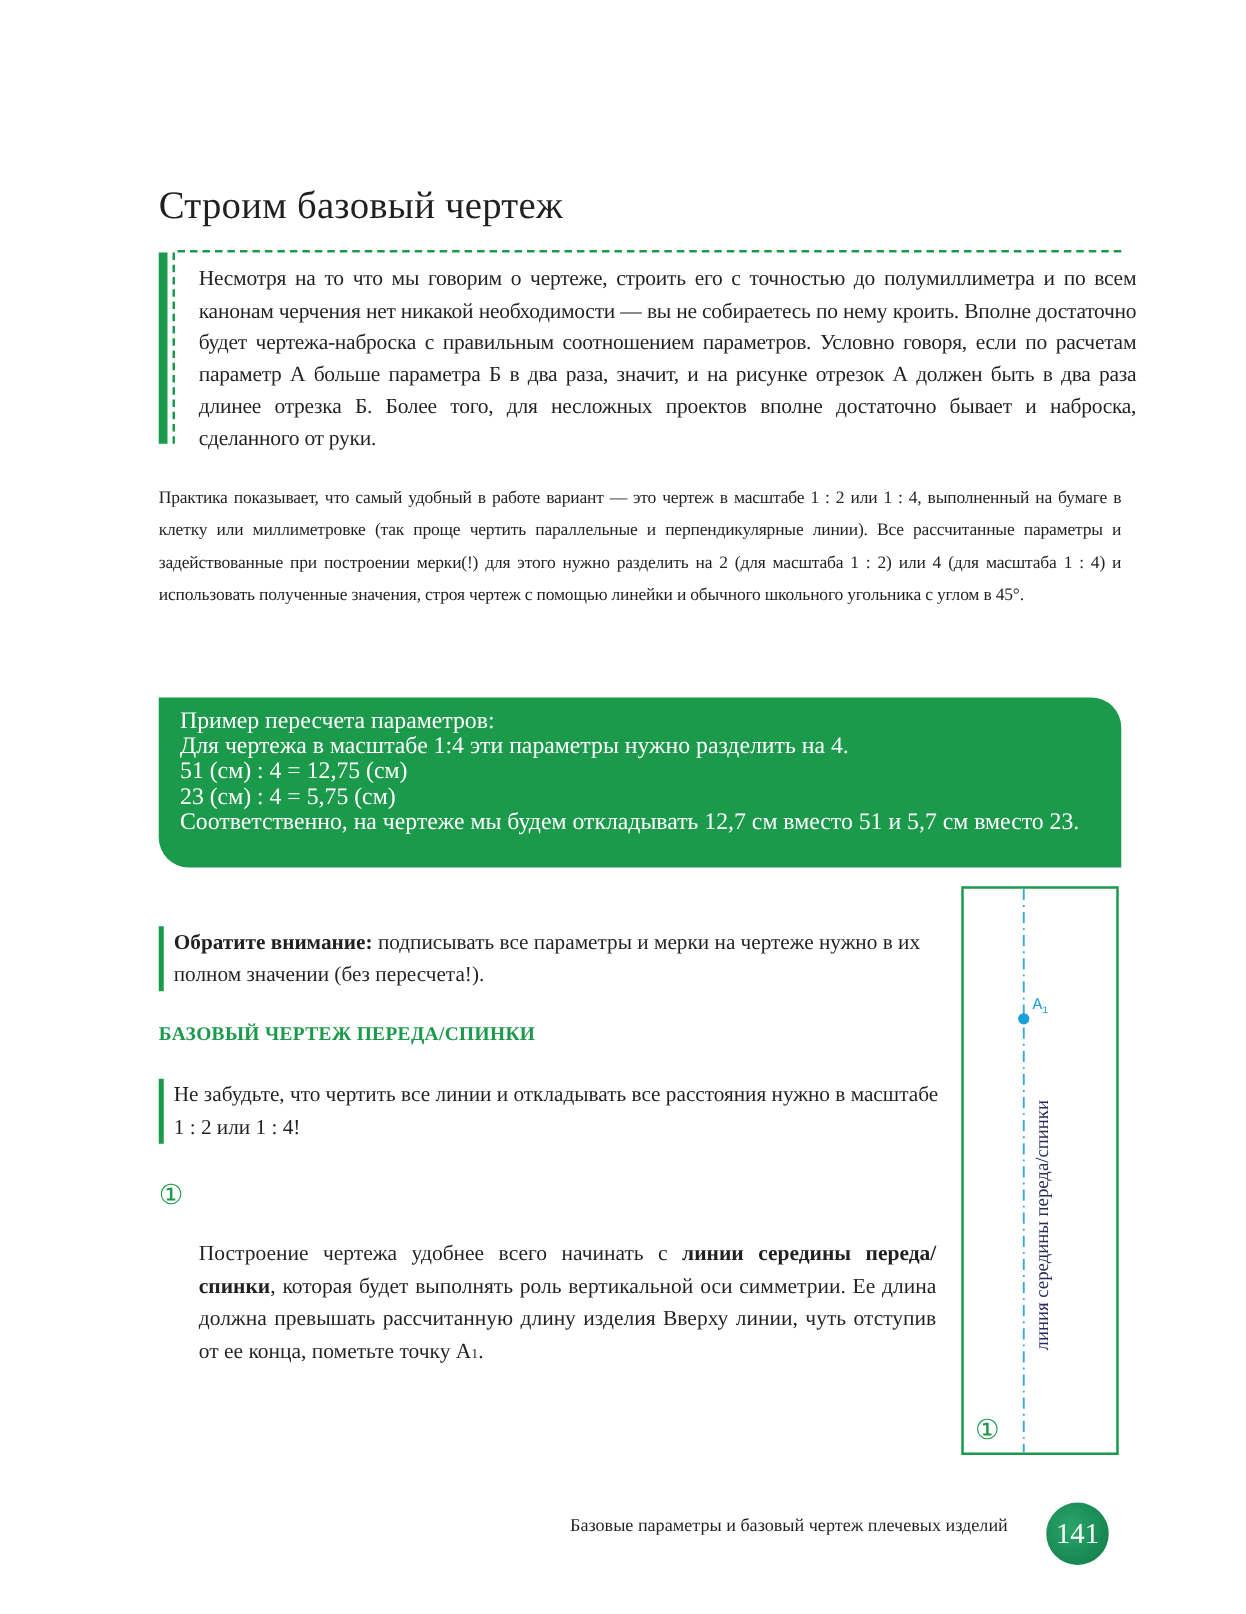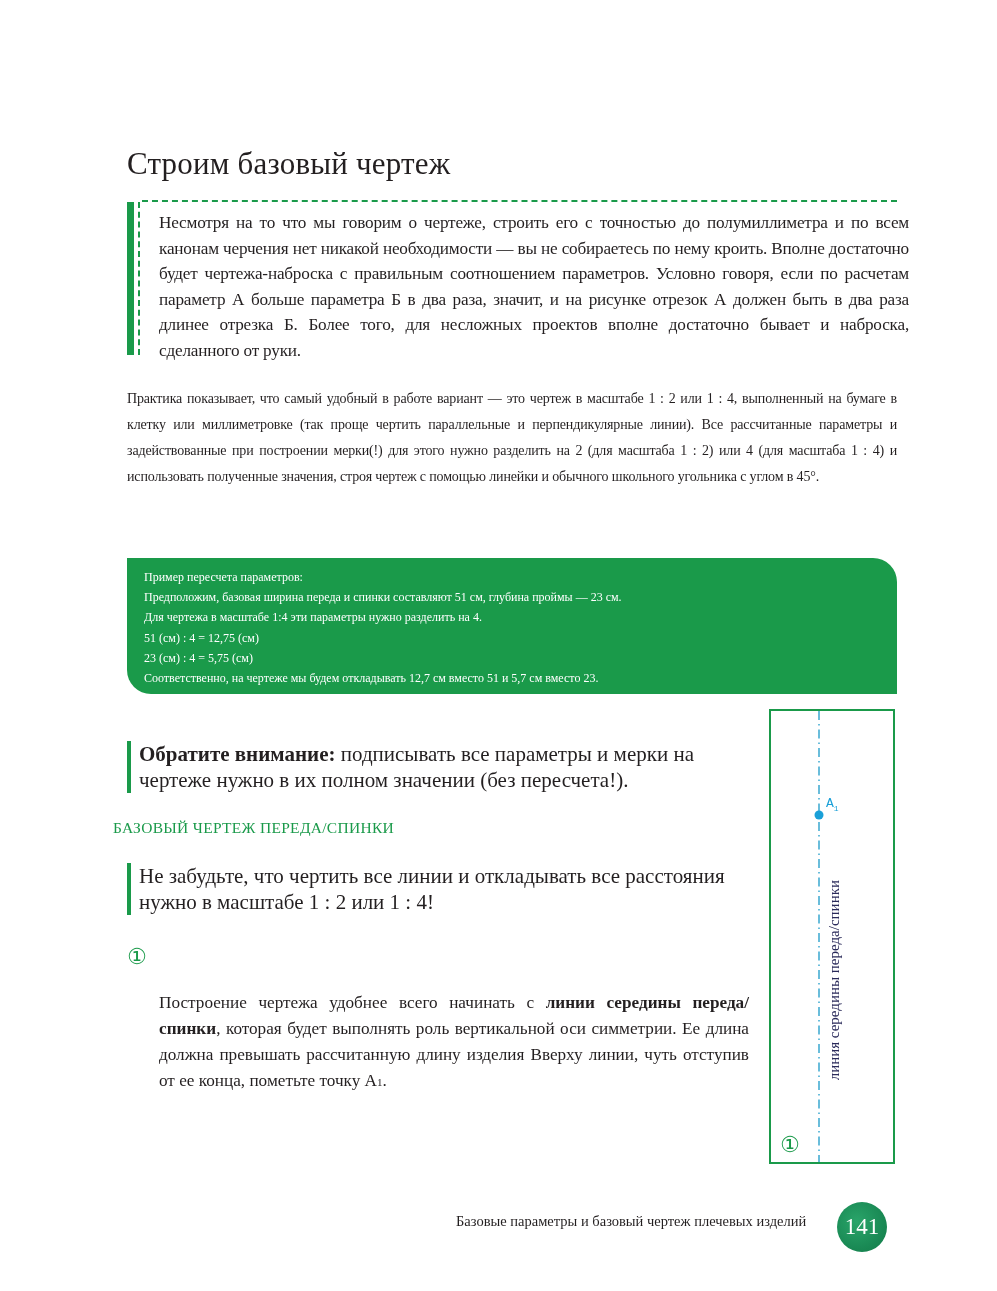--- a/index.html
+++ b/index.html
@@ -33,35 +33,35 @@
       font-family: "Liberation Serif", serif; letter-spacing: -0.2px;
     }
     .body-para {
       position: absolute; left: 127px; top: 386px; width: 770px;
       font-size: 14px; line-height: 26px; text-align: justify; letter-spacing: -0.15px;
     }
     .example-box {
       position: absolute; left: 127px; top: 558px; width: 770px; height: 136px;
       background: #1a9a4a; color: #ffffff;
       border-radius: 0 24px 0 24px; box-sizing: border-box;
-      padding: 9px 0 0 17px; font-size: 12px; line-height: 20.2px;
+      padding: 9px 0 0 17px; font-size: 19px; line-height: 20.2px;
       font-family: "Liberation Serif", serif;
     }
     .example-box div { white-space: nowrap; }
     .note {
       position: absolute; left: 127px; width: 625px; box-sizing: border-box;
       border-left: 4px solid #1a9a4a; padding-left: 8px;
-      font-size: 21px; line-height: 26px;
+      font-size: 17px; line-height: 26px;
     }
     .note-attention { top: 741px; }
     .note-reminder { top: 863px; }
     .note b { font-weight: bold; }
     .section-heading {
-      position: absolute; left: 113px; top: 819px; margin: 0;
-      font-size: 15.5px; font-weight: normal; color: #1a9a4a; letter-spacing: 0.3px;
+      position: absolute; left: 127px; top: 819px; margin: 0;
+      font-size: 15.5px; font-weight: bold; color: #1a9a4a; letter-spacing: 0.3px;
       font-family: "Liberation Serif", serif;
     }
     .step {
       position: absolute; left: 127px; top: 944px; width: 622px;
       font-size: 17.2px; line-height: 26px;
     }
     .step-num {
       position: absolute; left: 0; top: 0; font-size: 22px; line-height: 26px; color: #1a9a4a;
       font-family: "DejaVu Sans", sans-serif;
     }
@@ -112,21 +112,20 @@
   <div class="intro-bar"></div>
   <div class="intro-dash-left"></div>
   <div class="intro-dash-top"></div>
   <div class="intro-text">Несмотря на то что мы говорим о чертеже, строить его с точностью до полумиллиметра и по всем канонам черчения нет никакой необходимости — вы не собираетесь по нему кроить. Вполне достаточно будет чертежа-наброска с правильным соотношением параметров. Условно говоря, если по расчетам параметр А больше параметра Б в два раза, значит, и на рисунке отрезок А должен быть в два раза длинее отрезка Б. Более того, для несложных проектов вполне достаточно бывает и наброска, сделанного от руки.</div>
 </div>
 
 <div class="body-para">Практика показывает, что самый удобный в работе вариант — это чертеж в масштабе 1 : 2 или 1 : 4, выполненный на бумаге в клетку или миллиметровке (так проще чертить параллельные и перпендикулярные линии). Все рассчитанные параметры и задействованные при построении мерки(!) для этого нужно разделить на 2 (для масштаба 1 : 2) или 4 (для масштаба 1 : 4) и использовать полученные значения, строя чертеж с помощью линейки и обычного школьного угольника с углом в 45°.</div>
 
 <div class="example-box">
   <div>Пример пересчета параметров:</div>
-  <div>Предположим, базовая ширина переда и спинки составляют 51 см, глубина проймы — 23 см.</div>
   <div>Для чертежа в масштабе 1:4 эти параметры нужно разделить на 4.</div>
   <div>51 (см) : 4 = 12,75 (см)</div>
   <div>23 (см) : 4 = 5,75 (см)</div>
   <div>Соответственно, на чертеже мы будем откладывать 12,7 см вместо 51 и 5,7 см вместо 23.</div>
 </div>
 
 <div class="note note-attention">
   <b>Обратите внимание:</b><span> подписывать все параметры и мерки на чертеже нужно в их полном значении (без пересчета!).</span>
 </div>
 

